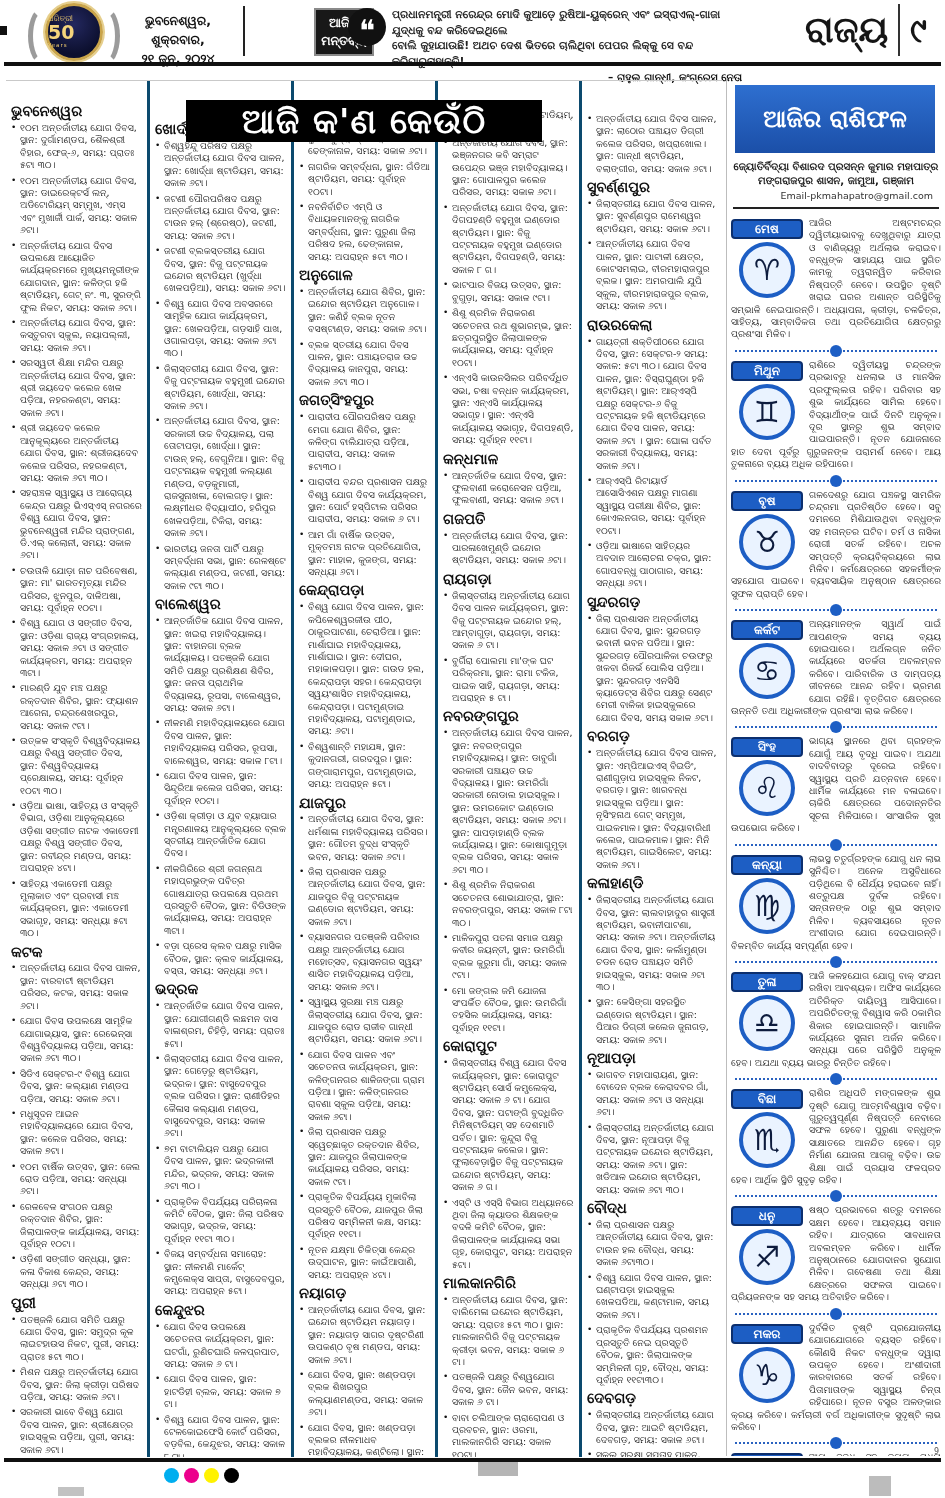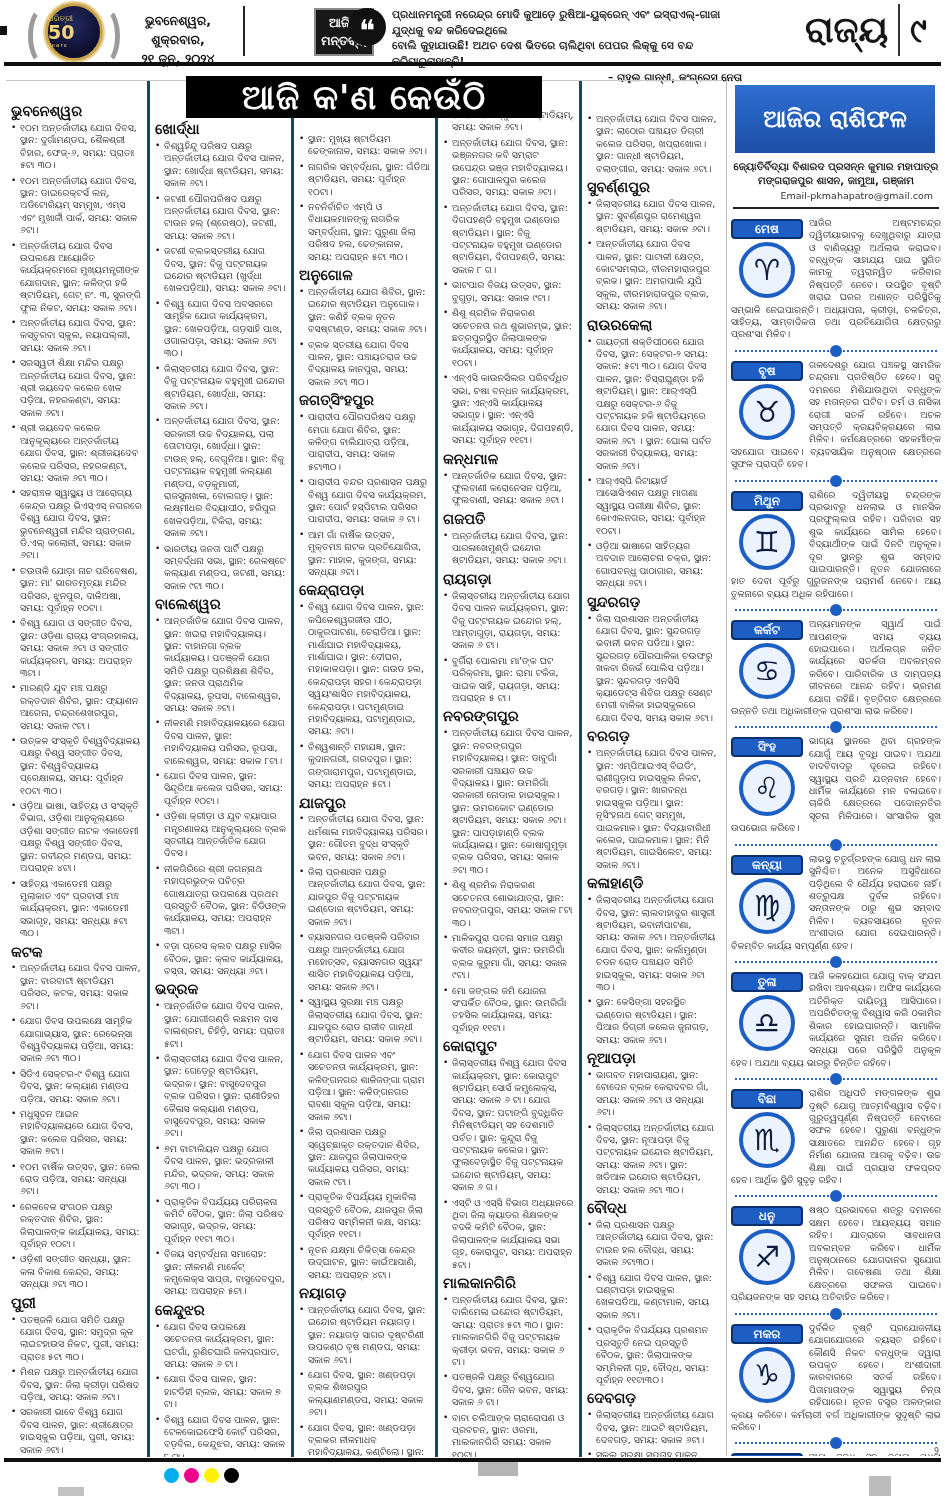--- a/index.html
+++ b/index.html
@@ -28,21 +28,21 @@
   .quote-block{position:absolute;left:392px;top:7px;width:350px;}
   .quote-line{font-size:10.8px;font-weight:bold;color:#222;line-height:1.45;}
   .quote-attr{font-size:10.5px;font-weight:bold;color:#111;text-align:right;margin-top:1px;}
   .section-wrap{position:absolute;right:18px;top:4px;display:flex;align-items:center;gap:10px;}
   .section-name{font-size:36px;font-weight:bold;color:#151515;}
   .section-vdiv{width:2px;height:52px;background:#333;}
   .page-num{font-size:34px;font-weight:bold;color:#151515;}
   .head-rule{position:absolute;top:62px;left:4px;width:937px;height:4px;background:#101010;}
   .edge-tick{position:absolute;left:0;top:26px;width:7px;height:9px;background:#111;}
   
-  .banner{position:absolute;left:186px;top:76px;width:356px;height:42px;background:#000;z-index:5;
+  .banner{position:absolute;left:186px;top:100px;width:356px;height:42px;background:#000;z-index:5;
     color:#fff;font-weight:bold;font-size:34px;display:flex;align-items:center;justify-content:center;
     letter-spacing:1px;}
   
   .listings{position:absolute;left:6px;top:80px;width:717px;height:1376px;display:flex;
     border-top:1px solid #c9c9c9;overflow:hidden;}
   .col{flex:1 1 0;padding:4px 5px 0 5px;border-right:3px solid #0c4a6e;overflow:hidden;}
   .col:last-child{border-right:none;}
   .col:nth-child(1){padding-top:18px;}
   .col:nth-child(2){padding-top:36px;}
   .col:nth-child(3){padding-top:52px;}
@@ -334,34 +334,34 @@
             <div class="sign-tab">ମେଷ</div>
             <div class="sign-circle">♈</div>
           </div>
           <p class="sign-text">ଆଜିର ଅଷ୍ଟମଚନ୍ଦ୍ର ଦ୍ୱିତୀୟାଭାବକୁ ଦେଖୁଥିବାରୁ ଯାତ୍ରା ଓ ବାଣିଜ୍ୟରୁ ଅର୍ଥଲାଭ କରାଇବ। ବନ୍ଧୁଙ୍କ ସାହାଯ୍ୟ ପାଇ ସ୍ଥଗିତ କାମକୁ ତ୍ୱରାନ୍ୱିତ କରିବାର ନିଷ୍ପତ୍ତି ନେବେ। ଉପସ୍ଥିତ ବୃଷ୍ଟି ଖରାଇ ଘରର ଅଶାନ୍ତ ପରିସ୍ଥିତିକୁ ସମ୍ଭାଳି ନେଇପାରନ୍ତି। ଅଧ୍ୟାପନା, କ୍ରୀଡ଼ା, ଚଳଚ୍ଚିତ୍ର, ସାହିତ୍ୟ, ସାମ୍ବାଦିକତା ତଥା ପ୍ରତିଯୋଗିତା କ୍ଷେତ୍ରରୁ ପ୍ରଶଂସା ମିଳିବ।</p>
           <div class="sep">
             <span class="dot"></span>
           </div>
         </div>
         <div class="sign">
           <div class="sign-head">
+            <div class="sign-tab">ମିଥୁନ</div>
+            <div class="sign-circle">♊</div>
+          </div>
+          <p class="sign-text">ରାଶିରେ ଦ୍ୱିତୀୟସ୍ଥ ଚନ୍ଦ୍ରଙ୍କ ପ୍ରଭାବରୁ ଧନଲାଭ ଓ ମାନସିକ ପ୍ରଫୁଲ୍ଲତା ରହିବ। ପରିବାର ସହ ଶୁଭ କାର୍ଯ୍ୟରେ ସାମିଲ ହେବେ। ବିଦ୍ୟାର୍ଥୀଙ୍କ ପାଇଁ ଦିନଟି ଅନୁକୂଳ। ଦୂର ସ୍ଥାନରୁ ଶୁଭ ସମ୍ବାଦ ପାଇପାରନ୍ତି। ନୂତନ ଯୋଜନାରେ ହାତ ଦେବା ପୂର୍ବରୁ ଗୁରୁଜନଙ୍କ ପରାମର୍ଶ ନେବେ। ଆୟ ତୁଳନାରେ ବ୍ୟୟ ଅଧିକ ରହିପାରେ।</p>
+          <div class="sep">
+            <span class="dot"></span>
+          </div>
+        </div>
+        <div class="sign">
+          <div class="sign-head">
             <div class="sign-tab">ବୃଷ</div>
             <div class="sign-circle">♉</div>
           </div>
           <p class="sign-text">ଗଳଦେଶରୁ ଯୋଗ ପଞ୍ଚକସ୍ଥ ସାମରିକ ଚନ୍ଦ୍ରମା ପ୍ରତିଷ୍ଠିତ ହେବେ। ସବୁ ଦମନରେ ମିଶିଯାଉଥିବା ବନ୍ଧୁଙ୍କ ସହ ମତାନ୍ତର ଘଟିବ। ଚର୍ମ ଓ ନାସିକା ରୋଗୀ ସତର୍କ ରହିବେ। ଅଚଳ ସମ୍ପତ୍ତି କ୍ରୟବିକ୍ରୟରେ ଲାଭ ମିଳିବ। କର୍ମକ୍ଷେତ୍ରରେ ସହକର୍ମୀଙ୍କ ସହଯୋଗ ପାଇବେ। ବ୍ୟବସାୟିକ ଅନୁଷ୍ଠାନ କ୍ଷେତ୍ରରେ ସୁଫଳ ପ୍ରାପ୍ତି ହେବ।</p>
-          <div class="sep">
-            <span class="dot"></span>
-          </div>
-        </div>
-        <div class="sign">
-          <div class="sign-head">
-            <div class="sign-tab">ମିଥୁନ</div>
-            <div class="sign-circle">♊</div>
-          </div>
-          <p class="sign-text">ରାଶିରେ ଦ୍ୱିତୀୟସ୍ଥ ଚନ୍ଦ୍ରଙ୍କ ପ୍ରଭାବରୁ ଧନଲାଭ ଓ ମାନସିକ ପ୍ରଫୁଲ୍ଲତା ରହିବ। ପରିବାର ସହ ଶୁଭ କାର୍ଯ୍ୟରେ ସାମିଲ ହେବେ। ବିଦ୍ୟାର୍ଥୀଙ୍କ ପାଇଁ ଦିନଟି ଅନୁକୂଳ। ଦୂର ସ୍ଥାନରୁ ଶୁଭ ସମ୍ବାଦ ପାଇପାରନ୍ତି। ନୂତନ ଯୋଜନାରେ ହାତ ଦେବା ପୂର୍ବରୁ ଗୁରୁଜନଙ୍କ ପରାମର୍ଶ ନେବେ। ଆୟ ତୁଳନାରେ ବ୍ୟୟ ଅଧିକ ରହିପାରେ।</p>
           <div class="sep">
             <span class="dot"></span>
           </div>
         </div>
         <div class="sign">
           <div class="sign-head">
             <div class="sign-tab">କର୍କଟ</div>
             <div class="sign-circle">♋</div>
           </div>
           <p class="sign-text">ଅନ୍ୟମାନଙ୍କ ସ୍ୱାର୍ଥ ପାଇଁ ଆପଣଙ୍କ ସମୟ ବ୍ୟୟ ହୋଇପାରେ। ଅର୍ଥଲଗ୍ନ ଜନିତ କାର୍ଯ୍ୟରେ ସତର୍କତା ଅବଲମ୍ବନ କରିବେ। ପାରିବାରିକ ଓ ଦାମ୍ପତ୍ୟ ଜୀବନରେ ଆନନ୍ଦ ରହିବ। ଭ୍ରମଣ ଯୋଗ ରହିଛି। ବୃତ୍ତିଗତ କ୍ଷେତ୍ରରେ ଉନ୍ନତି ତଥା ଅଧିକାରୀଙ୍କ ପ୍ରଶଂସା ଲାଭ କରିବେ।</p>

